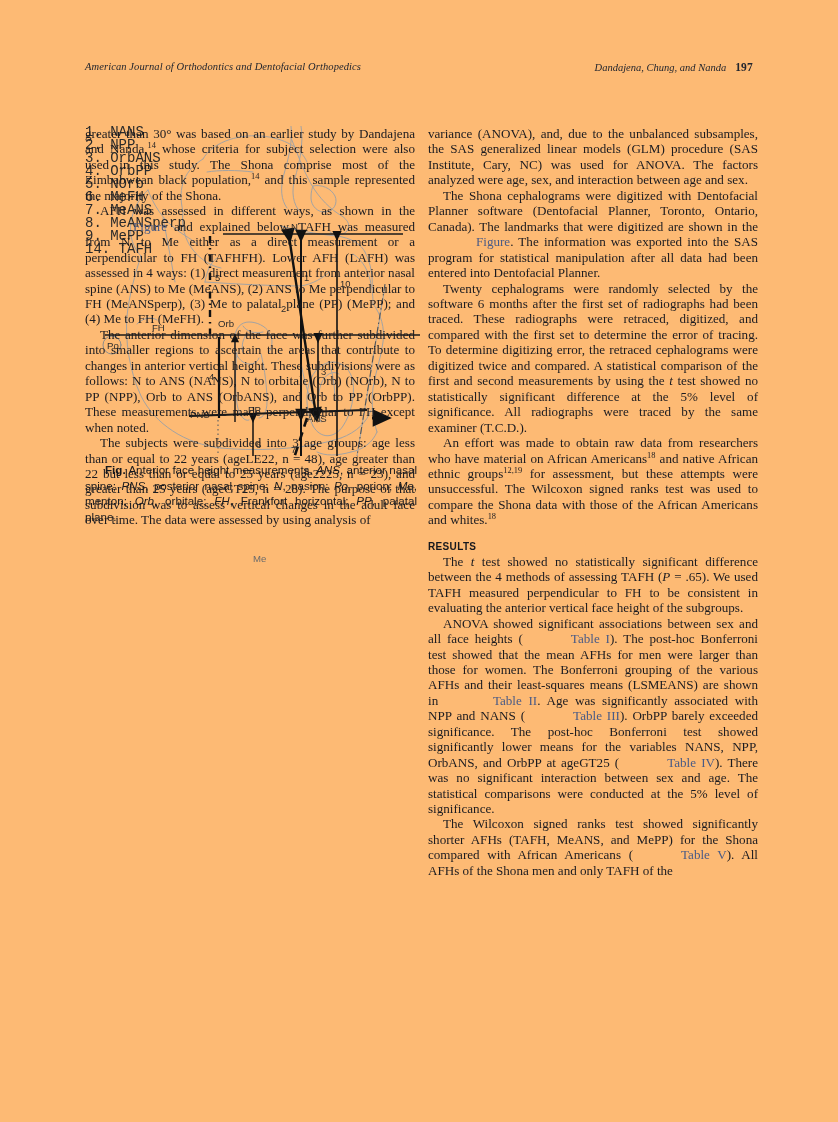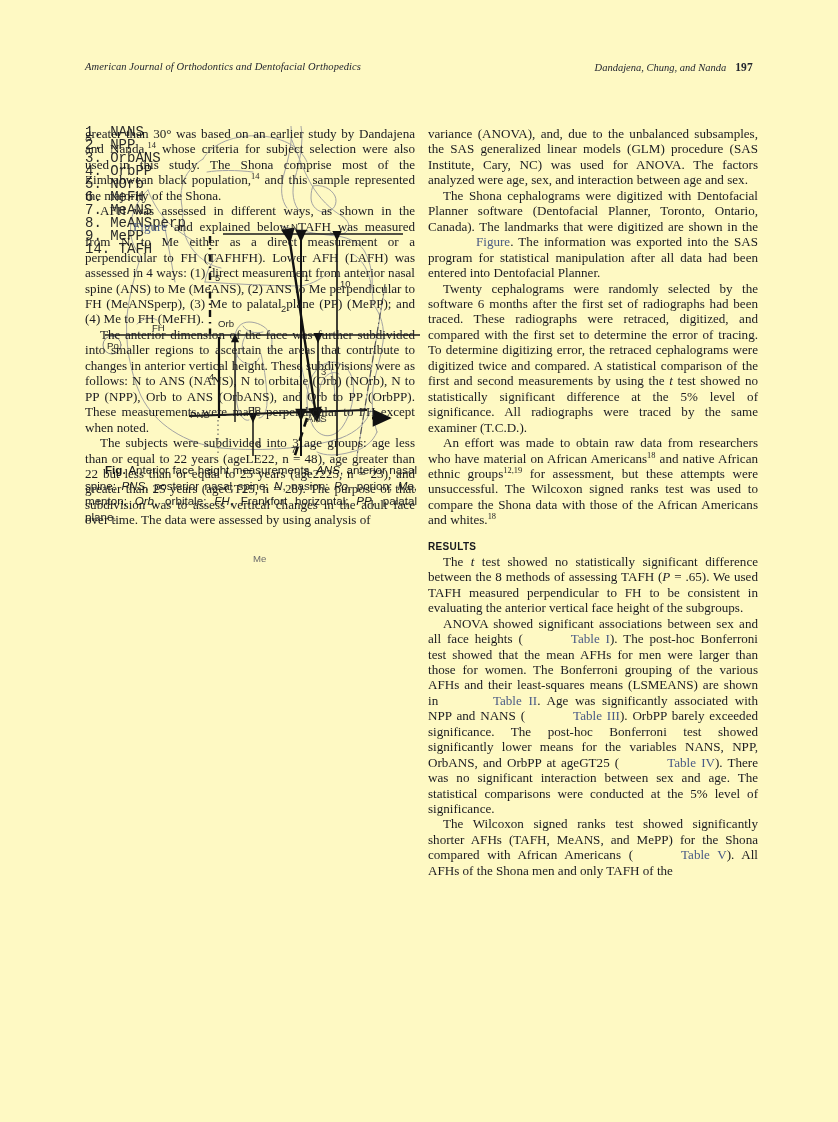--- a/index.html
+++ b/index.html
@@ -14,21 +14,21 @@
     color: #1a1a1a;
     position: relative;
     overflow: hidden;
   }
 
   .page {
     position: absolute;
     left: 0; top: 0;
     width: 838px;
     height: 1122px;
-    background: #fef9c3;
+    background: #fdba74;
   }
 
   
   .runhead {
     position: absolute;
     left: 85px;
     top: 60px;
     width: 668px;
     height: 34px;
   }
@@ -308,18 +308,18 @@
       <p class="body indent"><span>The anterior dimension of the face was further subdivided into smaller regions to ascertain the areas that contribute to changes in anterior vertical height. These subdivisions were as follows: N to ANS (NANS), N to orbitale (Orb) (NOrb), N to PP (NPP), Orb to ANS (OrbANS), and Orb to PP (OrbPP). These measurements were made perpendicular to FH except when noted.</span></p>
       <p class="body indent"><span>The subjects were subdivided into 3 age groups: age less than or equal to 22 years (ageLE22, n = 48), age greater than 22 but less than or equal to 25 years (age2225, n = 23), and greater than 25 years (ageGT25, n = 28). The purpose of that subdivision was to assess vertical changes in the adult face over time. The data were assessed by using analysis of</span></p>
     </div>
 
   <div class="col col-right" id="col-right">
       <p class="body"><span>variance (ANOVA), and, due to the unbalanced subsamples, the SAS generalized linear models (GLM) procedure (SAS Institute, Cary, NC) was used for ANOVA. The factors analyzed were age, sex, and interaction between age and sex.</span></p>
       <p class="body indent"><span>The Shona cephalograms were digitized with Dentofacial Planner software (Dentofacial Planner, Toronto, Ontario, Canada). The landmarks that were digitized are shown in the </span><span class="xref">Figure</span><span>. The information was exported into the SAS program for statistical manipulation after all data had been entered into Dentofacial Planner.</span></p>
       <p class="body indent"><span>Twenty cephalograms were randomly selected by the software 6 months after the first set of radiographs had been traced. These radiographs were retraced, digitized, and compared with the first set to determine the error of tracing. To determine digitizing error, the retraced cephalograms were digitized twice and compared. A statistical comparison of the first and second measurements by using the </span><span class="ital">t</span><span> test showed no statistically significant difference at the 5% level of significance. All radiographs were traced by the same examiner (T.C.D.).</span></p>
       <p class="body indent"><span>An effort was made to obtain raw data from researchers who have material on African Americans</span><sup>18</sup><span> and native African ethnic groups</span><sup>12,19</sup><span> for assessment, but these attempts were unsuccessful. The Wilcoxon signed ranks test was used to compare the Shona data with those of the African Americans and whites.</span><sup>18</sup></p>
       <h2 class="section">RESULTS</h2>
-      <p class="body indent"><span>The </span><span class="ital">t</span><span> test showed no statistically significant difference between the 8 methods of assessing TAFH (</span><span class="ital">P</span><span> = .65). We used TAFH measured perpendicular to FH to be consistent in evaluating the anterior vertical face height of the subgroups.</span></p>
+      <p class="body indent"><span>The </span><span class="ital">t</span><span> test showed no statistically significant difference between the 4 methods of assessing TAFH (</span><span class="ital">P</span><span> = .65). We used TAFH measured perpendicular to FH to be consistent in evaluating the anterior vertical face height of the subgroups.</span></p>
       <p class="body indent"><span>ANOVA showed significant associations between sex and all face heights (</span><span class="xref">Table I</span><span>). The post-hoc Bonferroni test showed that the mean AFHs for men were larger than those for women. The Bonferroni grouping of the various AFHs and their least-squares means (LSMEANS) are shown in </span><span class="xref">Table II</span><span>. Age was significantly associated with NPP and NANS (</span><span class="xref">Table III</span><span>). OrbPP barely exceeded significance. The post-hoc Bonferroni test showed significantly lower means for the variables NANS, NPP, OrbANS, and OrbPP at ageGT25 (</span><span class="xref">Table IV</span><span>). There was no significant interaction between sex and age. The statistical comparisons were conducted at the 5% level of significance.</span></p>
       <p class="body indent"><span>The Wilcoxon signed ranks test showed significantly shorter AFHs (TAFH, MeANS, and MePP) for the Shona compared with African Americans (</span><span class="xref">Table V</span><span>). All AFHs of the Shona men and only TAFH of the</span></p>
     </div>
 
 </div>
 
 </body></html>

